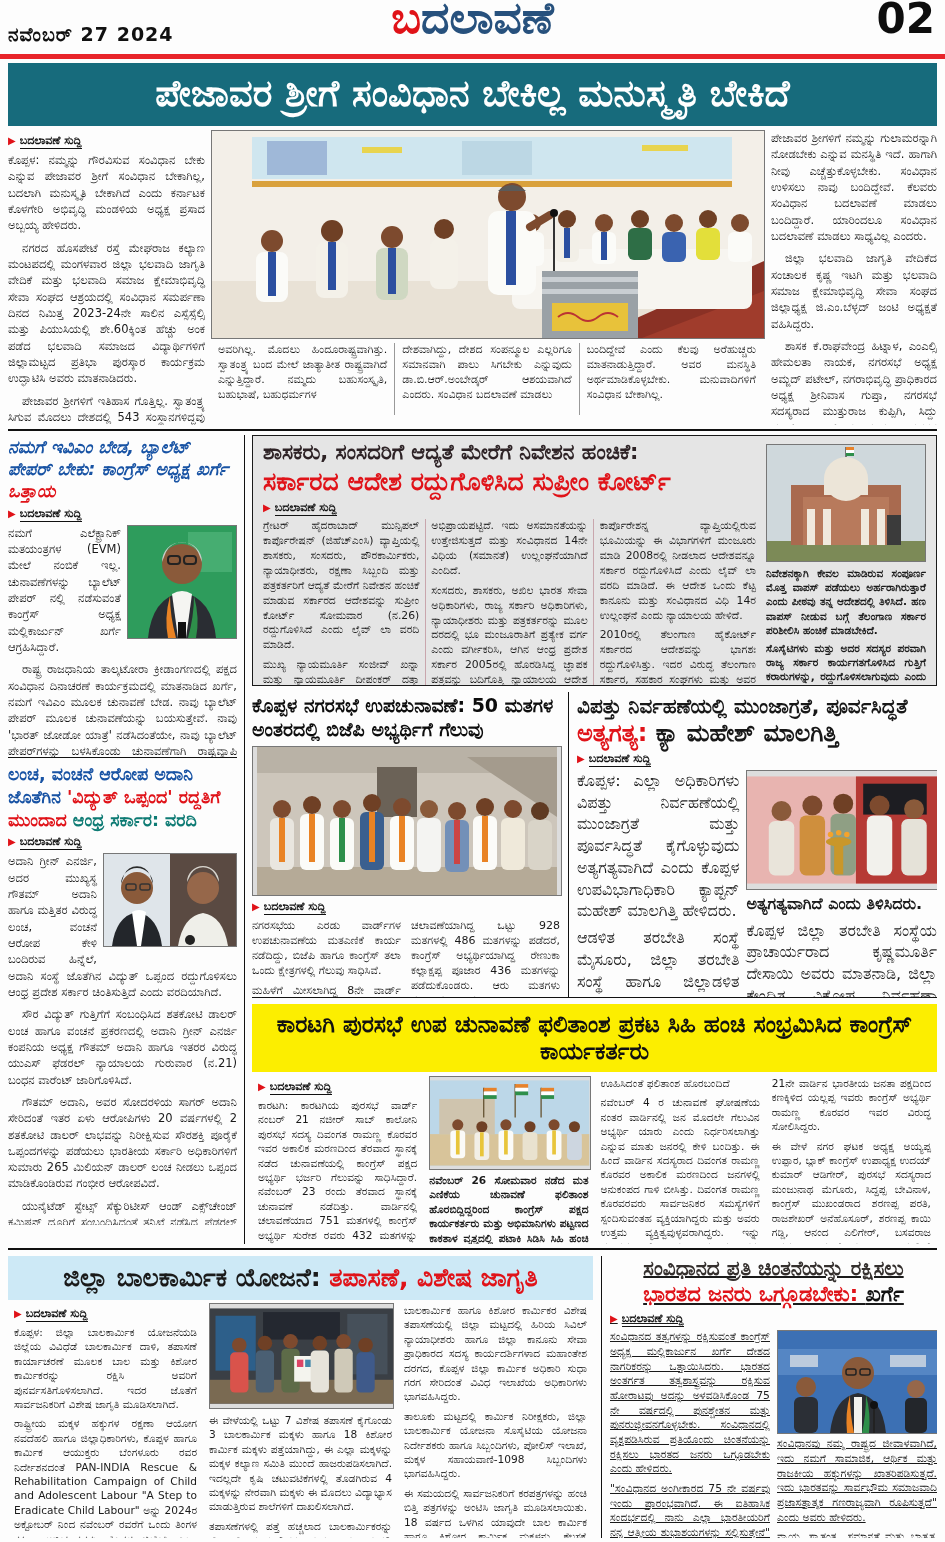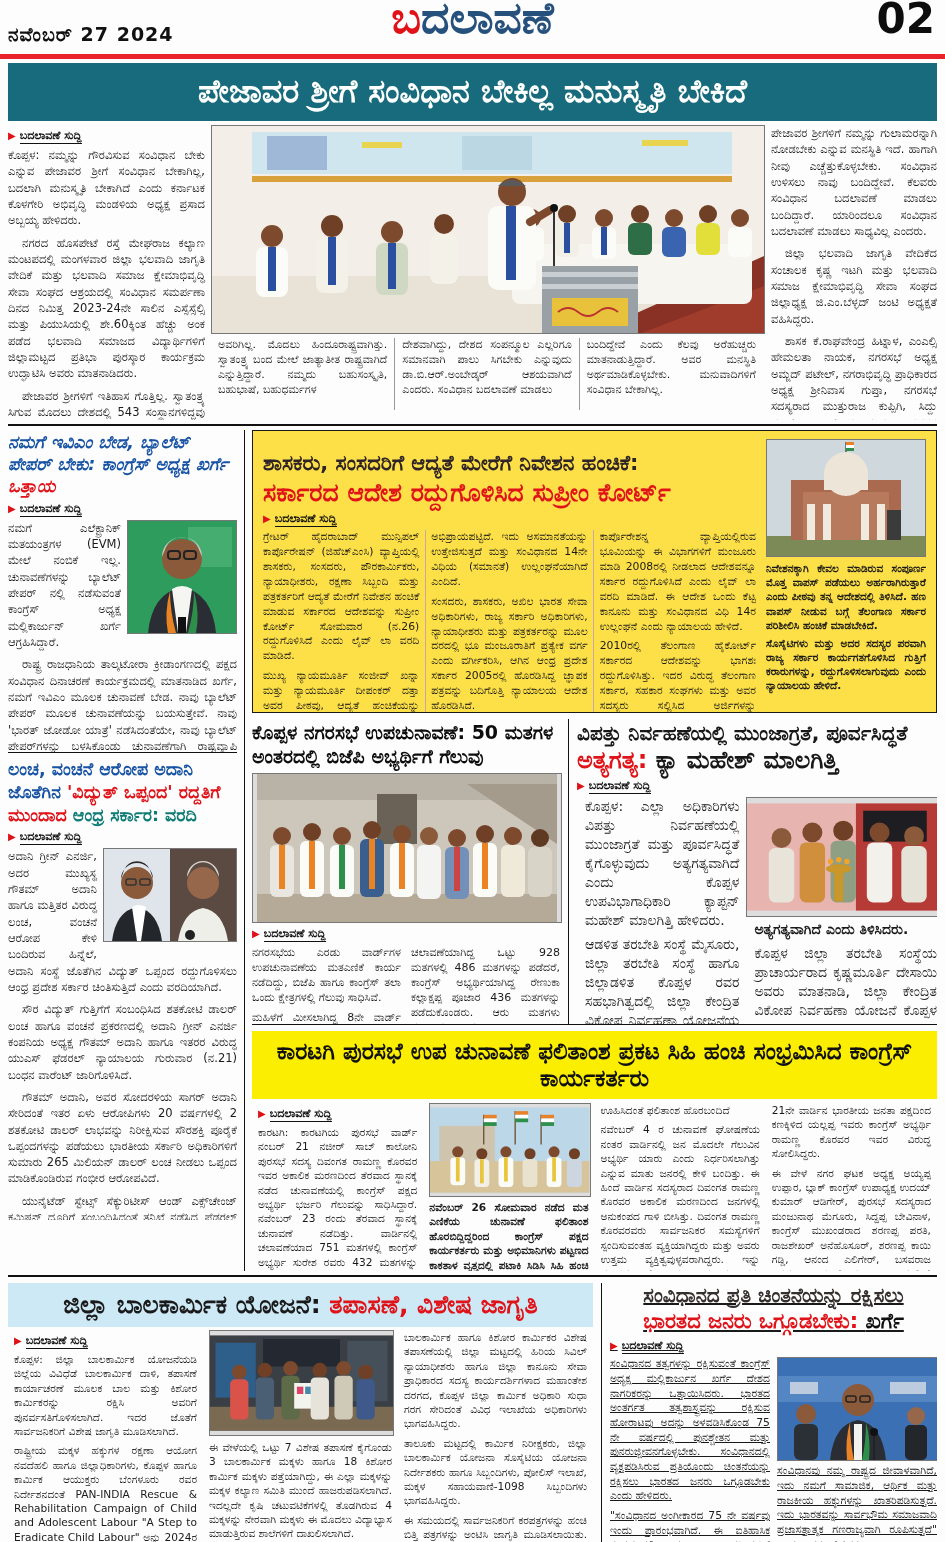--- a/index.html
+++ b/index.html
@@ -9,21 +9,21 @@
   
   .hdr{position:relative;height:52px;}
   .hdr .date{position:absolute;left:8px;bottom:6px;font-size:19px;font-weight:bold;letter-spacing:1px;color:#111;}
   .hdr .masthead{position:absolute;left:0;right:0;bottom:8px;text-align:center;font-size:44px;font-weight:bold;}
   .hdr .masthead .m1{color:#e01218;}
   .hdr .masthead .m2{color:#27517d;}
   .hdr .pagenum{position:absolute;right:10px;bottom:12px;font-size:42px;font-weight:bold;color:#0d0d0d;line-height:1;}
   .redrule{height:5px;background:#e8242a;margin:2px 0 4px 0;}
   
   .teal-banner{margin:2px 8px 4px 8px;background:#176b7c;color:#fff;text-align:center;
-               font-size:32px;font-weight:bold;padding:9px 4px 11px 4px;}
+               font-size:37px;font-weight:bold;padding:9px 4px 11px 4px;}
   
   .byline{margin:4px 0 5px 0;font-size:11px;font-weight:bold;color:#111;}
   .byline .arr{color:#e01218;font-size:10px;margin-right:4px;}
   .byline .bl{border-bottom:1.5px solid #111;padding-bottom:1px;}
   .bodytext p{margin:0 0 6px 0;font-size:11.5px;line-height:1.42;text-align:justify;}
   .bodytext p + p{text-indent:14px;}
   .photo{display:block;border:1px solid #777;background:#ddd;}
   .cap{font-size:10.5px;line-height:1.35;text-align:justify;font-weight:bold;}
   
   .topstory{display:flex;border-bottom:2px solid #111;padding-bottom:4px;height:295px;}
@@ -43,21 +43,21 @@
   .evm h2 .red{color:#e01319;}
   .evm .photo{float:right;width:108px;height:112px;margin:0 0 4px 6px;}
   
   .adani{padding-top:5px;height:462px;overflow:hidden;}
   .adani h2{margin:0 0 3px 0;font-size:17.5px;line-height:1.3;font-weight:bold;}
   .adani h2 .b{color:#1853a4;}
   .adani h2 .r{color:#e01319;}
   .adani h2 .t{color:#0e7b74;}
   .adani .photo{float:right;width:132px;height:92px;margin:0 0 4px 6px;}
   
-  .scpanel{background:#fde047;border:1.5px solid #1a1a1a;padding:20px 10px;height:241px;overflow:hidden;position:relative;}
+  .scpanel{background:#e5e5e5;border:1.5px solid #1a1a1a;padding:4px 10px;height:241px;overflow:hidden;position:relative;}
   .sc-main{margin-right:170px;}
   .sc-h1{font-size:21px;font-weight:bold;color:#2e2326;margin:0 0 2px 0;line-height:1.2;}
   .sc-h2{font-size:25px;font-weight:bold;color:#e01319;margin:0 0 2px 0;line-height:1.2;}
   .sc-cols{column-count:3;column-gap:12px;column-rule:1px solid #c9a6ad;}
   .sc-cols p{margin:0 0 5px 0;font-size:10.8px;line-height:1.38;text-align:justify;}
   .sc-side{position:absolute;top:8px;right:10px;width:160px;}
   .sc-side .photo{width:158px;height:116px;}
   .sc-side .cap{margin-top:4px;}
   
   .midband{display:flex;margin-top:6px;border-bottom:1.5px solid #111;height:305px;overflow:hidden;}
@@ -65,21 +65,21 @@
   .koppal h2{margin:2px 0 4px 0;font-size:19px;font-weight:bold;color:#0d0d0d;line-height:1.25;}
   .koppal .photo{width:100%;height:148px;}
   .kop-cols{column-count:2;column-gap:10px;}
   .kop-cols p{margin:0 0 5px 0;font-size:11px;line-height:1.38;text-align:justify;}
   .mahesh{flex:1;padding-left:8px;overflow:hidden;min-width:0;}
   .mahesh .h1{font-size:20px;font-weight:bold;color:#181818;margin:2px 0 0 0;line-height:1.2;}
   .mahesh .h2{font-size:24px;font-weight:bold;margin:1px 0 2px 0;line-height:1.2;color:#181818;}
   .mahesh .h2 .red{color:#e01319;}
   .mah-cols{display:flex;}
   .mah-c1{width:46%;padding-right:7px;}
-  .mah-c1 p, .mah-c2 p{margin:0 0 5px 8px;font-size:14px;line-height:1.36;text-align:justify;}
+  .mah-c1 p, .mah-c2 p{margin:0 0 5px 0;font-size:16px;line-height:1.36;text-align:justify;}
   .mah-c2{width:54%;}
   .mah-c2 .photo{width:100%;height:118px;margin-bottom:3px;}
   
   .karatagi{margin-top:0;}
   .kar-banner{background:#fcee00;color:#111;font-size:23px;font-weight:bold;text-align:center;
               padding:7px 4px;margin:6px 0 4px 0;}
   .kar-cols{display:flex;height:168px;overflow:hidden;}
   .kar-cols .kc{flex:1;padding:0 6px;}
   .kar-cols .kc p{margin:0 0 5px 0;font-size:10.6px;line-height:1.36;text-align:justify;}
   .kar-cols .kc .photo{width:100%;height:92px;margin-bottom:3px;}

